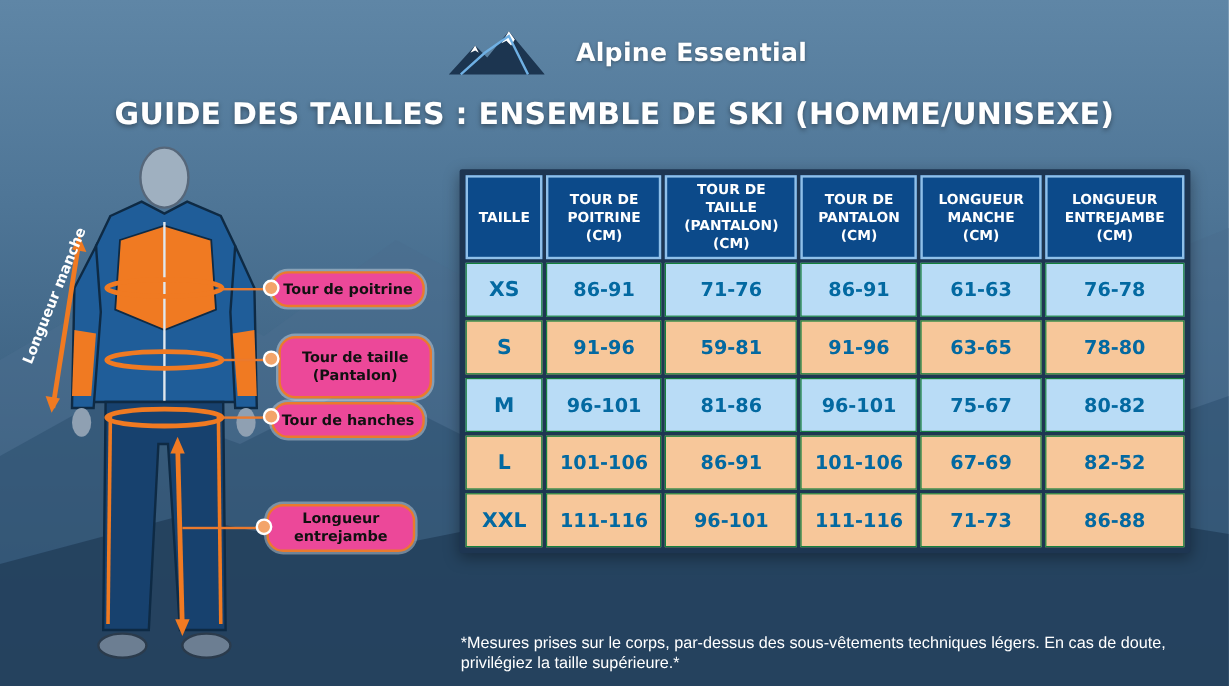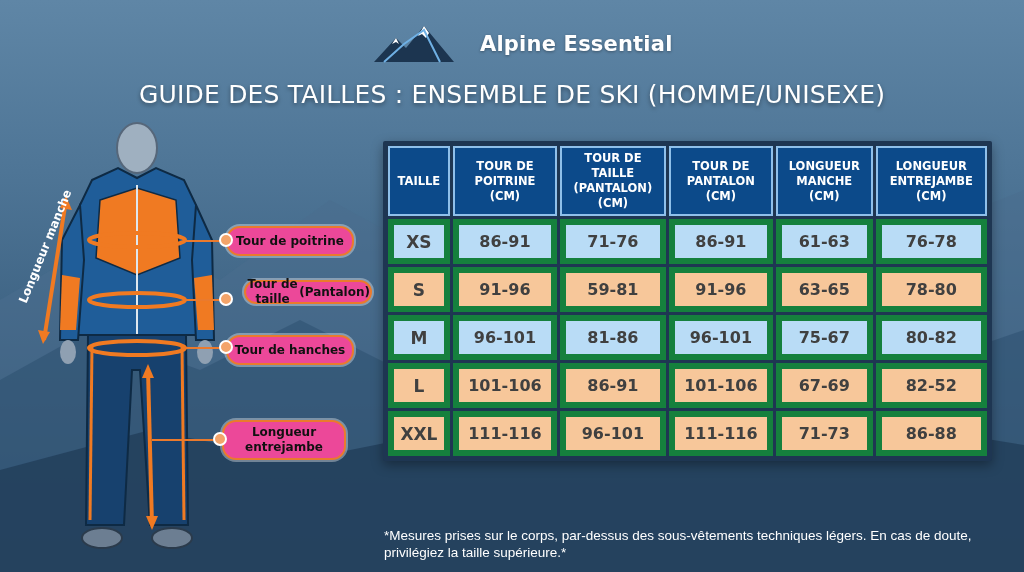--- a/index.html
+++ b/index.html
@@ -2,25 +2,25 @@
 <html><head>
 <meta charset="utf-8">
 <style>
   *{box-sizing:border-box;margin:0;padding:0}
   html,body{width:1024px;height:572px;overflow:hidden}
   body{font-family:"DejaVu Sans","Liberation Sans",sans-serif;position:relative;
     background:linear-gradient(180deg,#5f86a6 0%,#4e7596 30%,#3d6282 60%,#24405c 100%);}
   .mtn{position:absolute;left:0;top:0;width:1024px;height:572px;z-index:0}
   .brand{position:absolute;left:374px;top:24px;height:40px;display:flex;align-items:center;gap:26px;z-index:2}
   .brand-name{color:#fff;font-weight:bold;font-size:21px;letter-spacing:0.2px;text-shadow:0 1px 3px rgba(0,0,0,.35)}
-  .title{position:absolute;left:0;top:80px;width:1024px;text-align:center;color:#fff;font-weight:normal;font-size:25px;letter-spacing:0.2px;text-shadow:0 2px 4px rgba(0,0,0,.4);z-index:2}
+  .title{position:absolute;left:0;top:80px;width:1024px;text-align:center;color:#fff;font-weight:bold;font-size:25px;letter-spacing:0.2px;text-shadow:0 2px 4px rgba(0,0,0,.4);z-index:2}
   .tbl-wrap{position:absolute;left:383px;top:141px;width:609px;z-index:2;background:#1e3652;padding:2px;border-radius:2px;box-shadow:0 4px 12px rgba(0,0,0,.35)}
   table{border-collapse:separate;border-spacing:3px;width:100%}
   th{background:#0c4a8a;color:#fff;font-size:11.5px;font-weight:bold;height:70px;text-align:center;line-height:15px;border:2px solid #8fc0ea;padding:2px}
-  td{height:45px;text-align:center;font-weight:bold;font-size:16px;color:#404040;border:6px solid #15803d}
+  td{height:45px;text-align:center;font-weight:bold;font-size:16px;color:#0369a1;border:1px solid #15803d}
   tr.blue td{background:#b9dcf6}
   tr.orange td{background:#f7c79a}
   td.size{font-size:17px}
   .note{position:absolute;left:384px;top:527px;width:620px;color:#fff;font-family:"Liberation Sans",sans-serif;font-size:13.5px;line-height:17px;z-index:2}
   .callout{position:absolute;background:#ec4899;border:2px solid #ea7a2d;border-radius:14px;color:#111;font-weight:bold;font-size:12px;text-align:center;display:flex;align-items:center;justify-content:center;line-height:15px;z-index:3;box-shadow:0 0 0 2px rgba(255,255,255,.35)}
   .dot{position:absolute;width:14px;height:14px;border-radius:50%;background:#f3a46a;border:2px solid #fff;z-index:4}
   .line{position:absolute;height:2px;background:#ea7a2d;z-index:2}
   .fig{position:absolute;left:0;top:0;z-index:1}
   .sleeve-label{position:absolute;left:16px;top:300px;transform:rotate(-68deg);transform-origin:left top;color:#fff;font-size:12px;font-weight:bold;z-index:3;white-space:nowrap}
 </style>
@@ -88,21 +88,21 @@
 <div class="line" style="left:185px;top:299px;width:40px"></div>
 <div class="line" style="left:185px;top:347px;width:40px"></div>
 <div class="line" style="left:152px;top:439px;width:70px"></div>
 
 <div class="dot" style="left:219px;top:233px"></div>
 <div class="callout" style="left:226px;top:226px;width:128px;height:30px">
   <span>Tour de poitrine</span>
 </div>
 
 <div class="dot" style="left:219px;top:292px"></div>
-<div class="callout" style="left:244px;top:280px;width:128px;height:24px;flex-direction:row">
+<div class="callout" style="left:232px;top:280px;width:128px;height:52px;flex-direction:column">
   <span>Tour de taille</span>
   <span>(Pantalon)</span>
 </div>
 
 <div class="dot" style="left:219px;top:340px"></div>
 <div class="callout" style="left:226px;top:335px;width:128px;height:30px">
   <span>Tour de hanches</span>
 </div>
 
 <div class="dot" style="left:213px;top:432px"></div>

